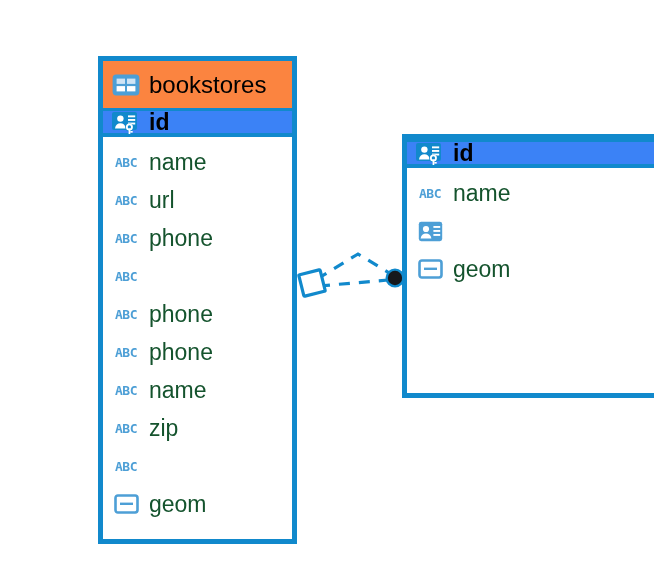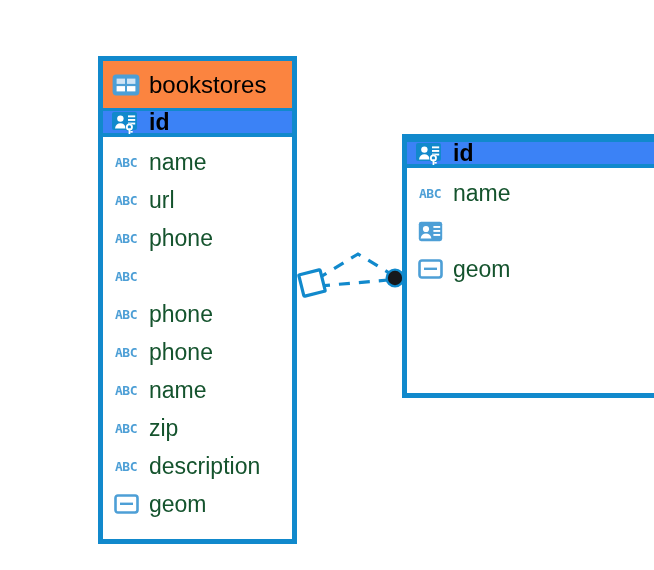--- a/index.html
+++ b/index.html
@@ -205,21 +205,20 @@
         <span class="field-label">name</span>
       </div>
 
       <div class="field-row">
         <span class="icon abc-icon">ABC</span>
         <span class="field-label">zip</span>
       </div>
 
       <div class="field-row">
         <span class="icon abc-icon">ABC</span>
-        <span class="field-label">description</span>
       </div>
 
       <div class="field-row">
         <span class="icon" style="width:28px;">
           <svg width="25" height="20" viewBox="0 0 25 20">
             <rect x="1.5" y="1.5" width="22" height="17" rx="2.4" fill="#ffffff" stroke="#4d9fd6" stroke-width="2.6"></rect>
             <rect x="6.0" y="8.6" width="13" height="2.4" fill="#4d9fd6"></rect>
           </svg>
         </span>
         <span class="field-label">geom</span>

